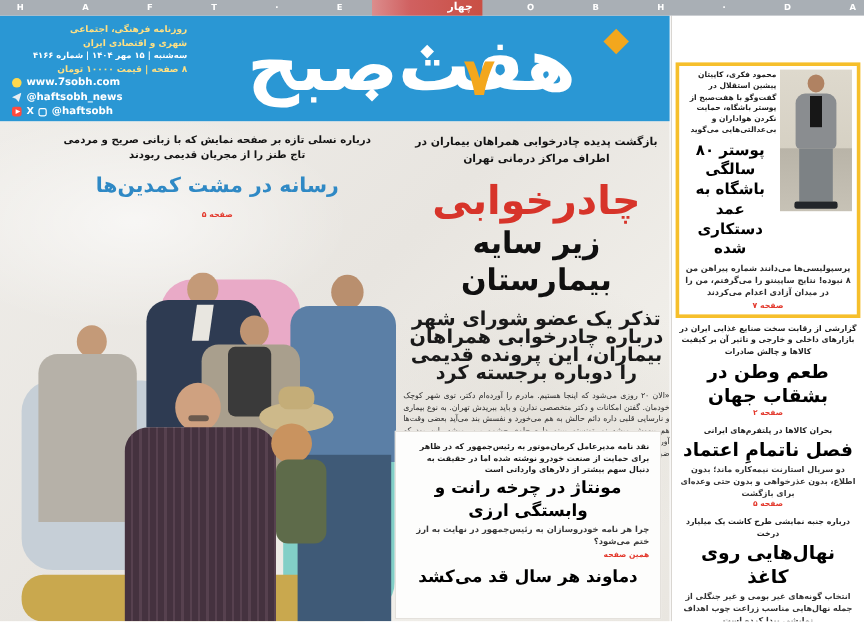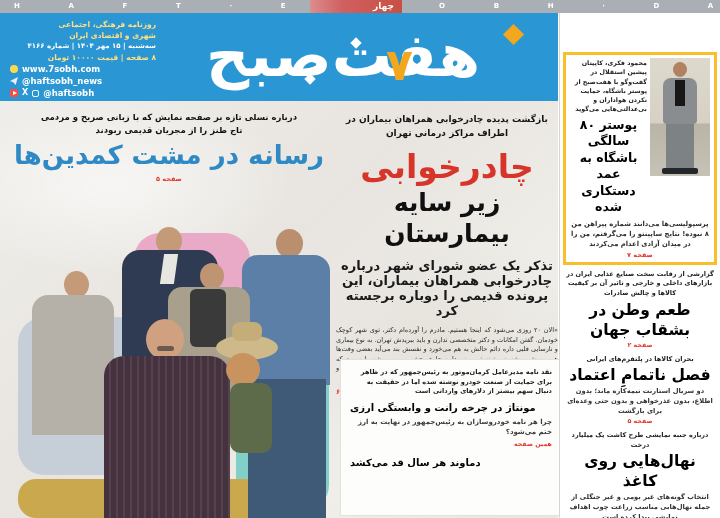--- a/index.html
+++ b/index.html
@@ -46,24 +46,24 @@
 
   
   .mainarea{position:absolute;left:0;top:101px;width:558px;height:417px;
     background:
       radial-gradient(ellipse 300px 150px at 20% 20%,rgba(255,255,255,.6),transparent 60%),
       radial-gradient(ellipse 260px 200px at 80% 60%,rgba(210,205,196,.35),transparent 60%),
       linear-gradient(135deg,#efede9 0%,#e8e5e0 45%,#f0eee9 75%,#e9e6e0 100%);}
   .vline{position:absolute;left:559px;top:13px;width:1px;height:505px;background:#d9d6d1;}
 
   
-  .comedians{position:absolute;left:2px;top:10px;width:334px;text-align:center;direction:rtl;}
+  .comedians{position:absolute;left:14px;top:10px;width:334px;text-align:center;direction:rtl;}
   .com-kicker{font-size:8.5px;font-weight:800;line-height:12.5px;color:#131313;
               width:270px;margin:0 auto;}
-  .com-headline{color:#2f89c5;font-size:26px;font-weight:900;line-height:32px;margin-top:3px;
+  .com-headline{color:#2f89c5;font-size:17px;font-weight:900;line-height:32px;margin-top:3px;
                 letter-spacing:-0.5px;}
   .com-page{color:#e3392d;font-size:6.5px;font-weight:800;margin-top:4px;}
 
   
   .collage{position:absolute;left:4px;top:126px;width:330px;height:291px;overflow:hidden;}
   .shape{position:absolute;}
   .s-pink{left:130px;top:6px;width:116px;height:124px;border-radius:26px;background:#e9aac7;}
   .s-gray{left:14px;top:90px;width:126px;height:158px;border-radius:26px;background:#c6cfd7;}
   .s-teal{left:232px;top:118px;width:93px;height:166px;border-radius:26px;background:#82cfc7;}
   .s-khaki{left:14px;top:252px;width:300px;height:39px;border-radius:18px;background:#c9a84e;}
@@ -88,31 +88,31 @@
   .p-hat2{left:228px;top:95px;width:30px;height:19px;border-radius:8px;background:#c4ad78;}
   .p-head{left:222px;top:126px;width:34px;height:33px;border-radius:50%;background:#c9935f;}
   .p-body{left:226px;top:156px;width:42px;height:70px;border-radius:10px;background:#5e6b4a;}
 
   
   .chador{position:absolute;left:336px;top:12px;width:222px;text-align:center;direction:rtl;}
   .ch-kicker{font-size:9px;font-weight:800;line-height:13.5px;color:#131313;}
   .ch-red{color:#d7342a;font-size:33px;font-weight:900;line-height:40px;margin-top:7px;
           letter-spacing:-1px;}
   .ch-black{color:#101010;font-size:25px;font-weight:900;line-height:31px;letter-spacing:-1px;}
-  .ch-sub{font-size:13px;font-weight:800;line-height:15px;color:#1a1a1a;margin-top:9px;}
+  .ch-sub{font-size:16px;font-weight:800;line-height:15px;color:#1a1a1a;margin-top:9px;}
   .ch-body{font-size:6.5px;font-weight:500;line-height:9.6px;color:#2b2b2b;text-align:justify;
            margin-top:8px;}
   .ch-page{color:#e3392d;font-size:6.8px;font-weight:800;text-align:left;margin-top:4px;}
 
   
-  .cards{position:absolute;left:340px;top:258px;width:222px;height:157px;background:#fdfdfc;
+  .cards{position:absolute;left:329px;top:258px;width:222px;height:157px;background:#fdfdfc;
          border:1px solid #e4e1dc;padding:8px 9px 4px;direction:rtl;}
   .card{margin-bottom:6px;}
   .card-kicker{font-size:6.6px;font-weight:800;line-height:9.6px;color:#1c1c1c;text-align:right;}
-  .card-headline{font-size:10px;font-weight:900;color:#000;text-align:left;line-height:19px;
+  .card-headline{font-size:14px;font-weight:900;color:#000;text-align:center;line-height:19px;
                  margin-top:1px;letter-spacing:-0.4px;}
   .card-sub{font-size:7px;font-weight:700;color:#3a3a3a;text-align:right;line-height:10.5px;}
   .card-page{color:#e3392d;font-size:6.3px;font-weight:800;text-align:right;margin-top:2px;}
 
   
   .sidebar{position:absolute;left:560px;top:13px;width:160px;height:505px;background:#fff;
            direction:rtl;padding:1px 3px;margin-top:38px;}
   .ybox{border:3px solid #f6bf2b;background:#fff;padding:3px 4px;}
   .fk-top{display:flex;gap:3px;}
   .fk-photo{width:60px;height:118px;flex:0 0 60px;position:relative;overflow:hidden;

